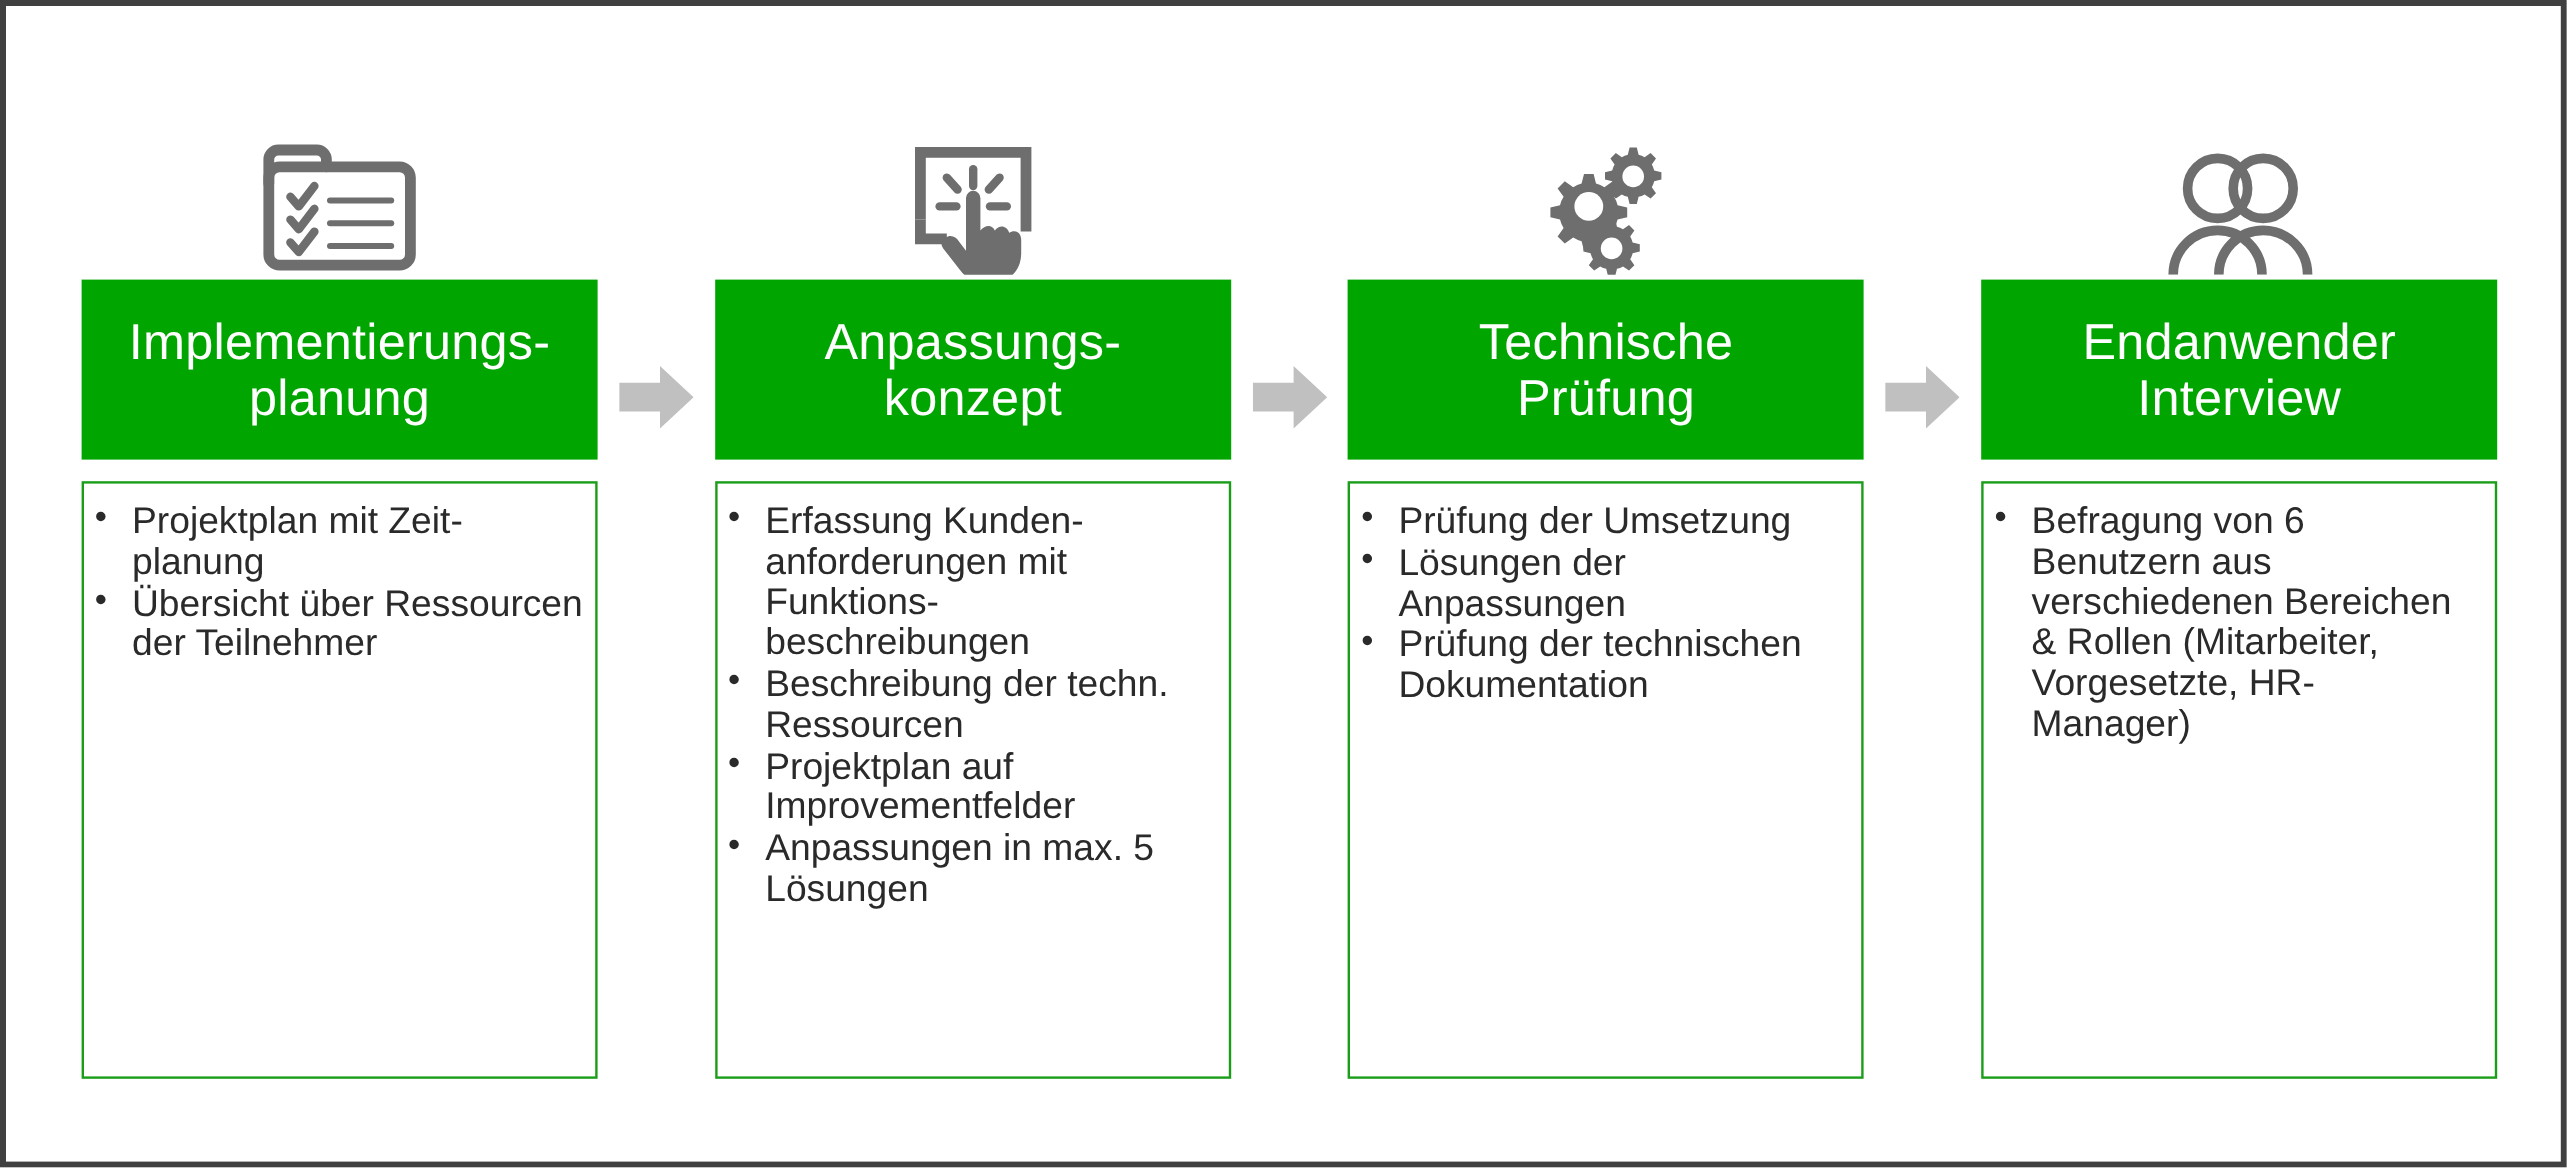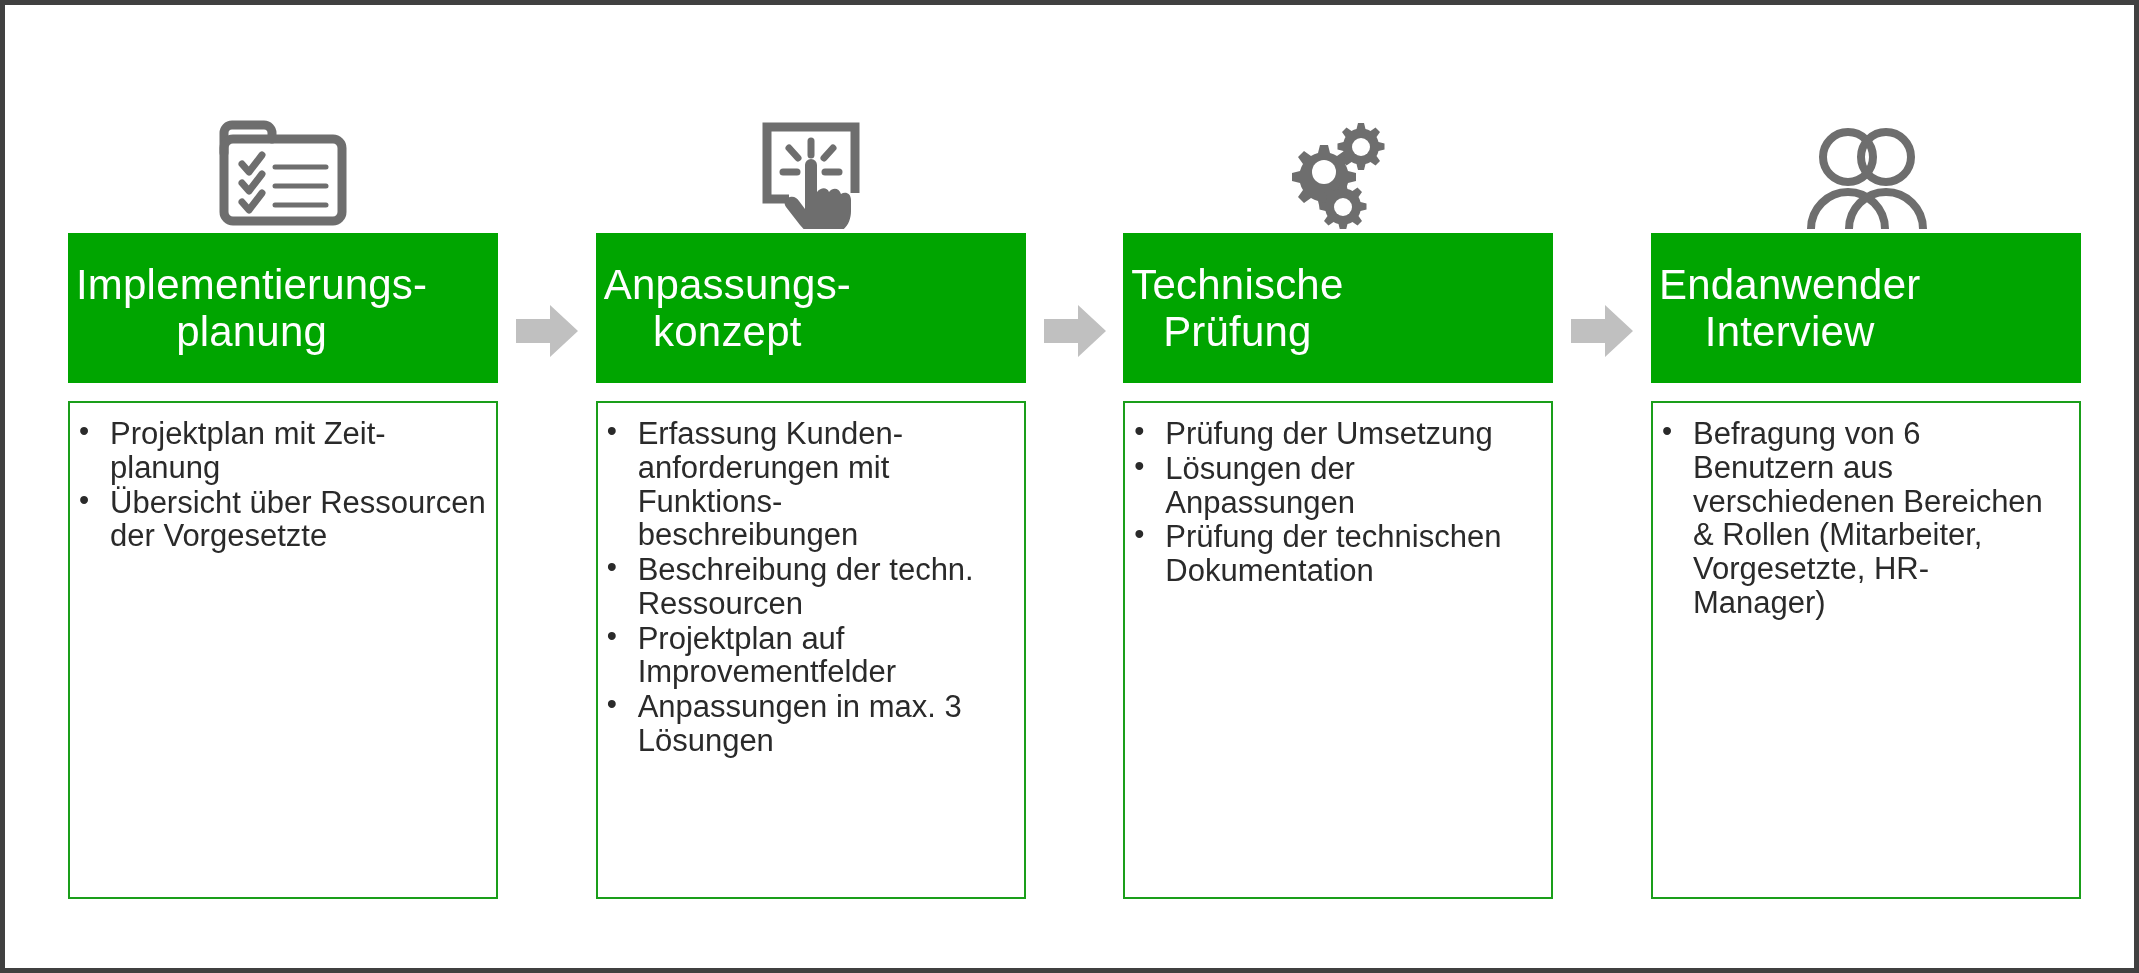--- a/index.html
+++ b/index.html
@@ -59,20 +59,21 @@
   .icon-slot svg {
     display: block;
   }
 
   
   .header-box {
     background: #00A500;
     height: 150px;
     display: flex;
     align-items: center;
+    justify-content: center;
     text-align: center;
     box-sizing: border-box;
     padding: 0 8px;
   }
   .header-text {
     color: #ffffff;
     font-size: 42px;
     line-height: 1.12;
     font-weight: 300;
     letter-spacing: 0.2px;
@@ -151,21 +152,21 @@
         </svg>
       </div>
       <div class="header-box">
         <div class="header-text">Implementierungs-
 planung</div>
       </div>
       <div class="body-box">
         <ul class="bullets">
           <li>Projektplan mit Zeit-
 planung</li>
-          <li>Übersicht über Ressourcen der Vorgesetzte</li>
+          <li>Übersicht über Ressourcen der Teilnehmer</li>
         </ul>
       </div>
     </div>
 
     <div class="gap">
       <div class="arrow-wrap">
         <svg width="62" height="56" viewBox="0 0 62 56" aria-hidden="true">
           <polygon points="0,16 34,16 34,2 62,28 34,54 34,40 0,40" fill="#c0c0c0"></polygon>
         </svg>
       </div>
@@ -191,21 +192,21 @@
         <div class="header-text">Anpassungs-
 konzept</div>
       </div>
       <div class="body-box">
         <ul class="bullets">
           <li>Erfassung Kunden-
 anforderungen mit Funktions-
 beschreibungen</li>
           <li>Beschreibung der techn. Ressourcen</li>
           <li>Projektplan auf Improvementfelder</li>
-          <li>Anpassungen in max. 3 Lösungen</li>
+          <li>Anpassungen in max. 5 Lösungen</li>
         </ul>
       </div>
     </div>
 
     <div class="gap">
       <div class="arrow-wrap">
         <svg width="62" height="56" viewBox="0 0 62 56" aria-hidden="true">
           <polygon points="0,16 34,16 34,2 62,28 34,54 34,40 0,40" fill="#c0c0c0"></polygon>
         </svg>
       </div>

